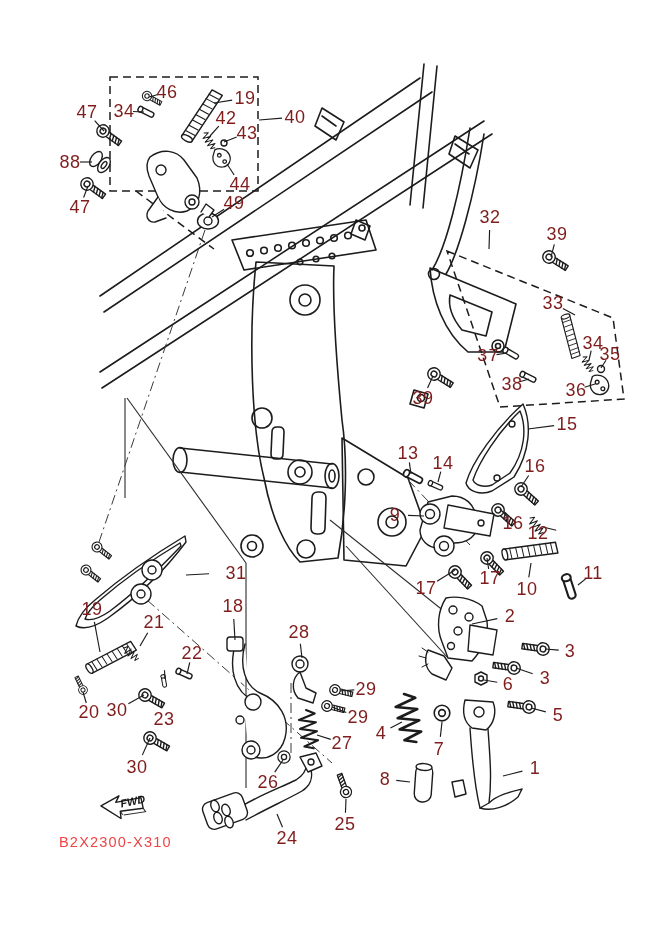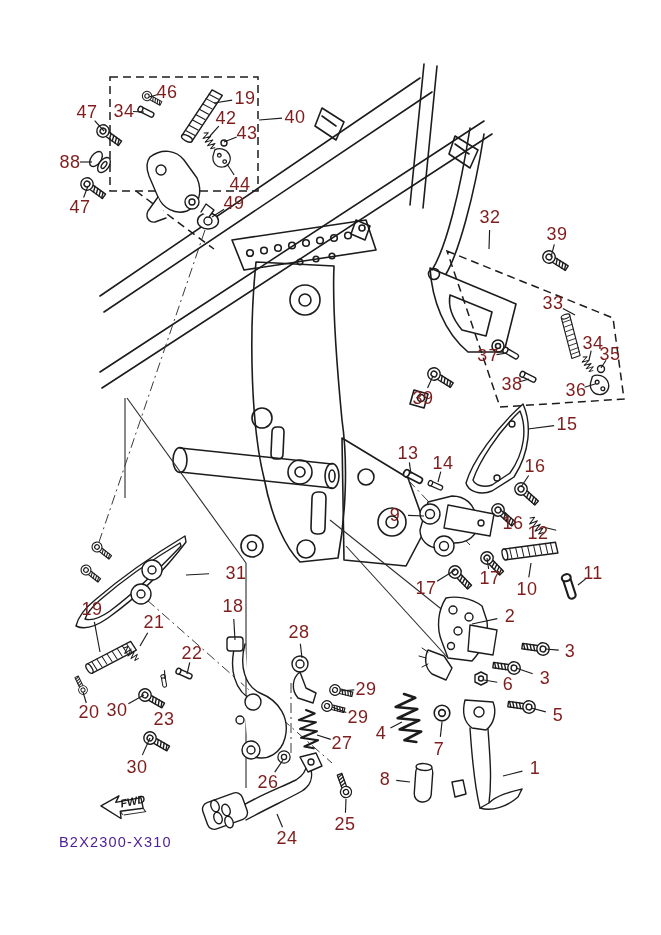--- a/index.html
+++ b/index.html
@@ -2,21 +2,21 @@
 <html><head>
 <meta charset="utf-8">
 <style>
   html,body{margin:0;padding:0;background:#e8e8e8;}
   #page{position:relative;width:661px;height:935px;background:#ffffff;overflow:hidden;
         font-family:"Liberation Sans",sans-serif;}
   #art{position:absolute;left:0;top:0;}
   .callout{position:absolute;transform:translate(-50%,-50%);font-size:18px;line-height:1;
            color:#7f1d1d;font-family:"Liberation Sans",sans-serif;letter-spacing:.5px;
            user-select:none;white-space:nowrap;}
-  #part-code{position:absolute;left:59px;top:834px;font-size:14.5px;color:#4c1d95;
+  #part-code{position:absolute;left:59px;top:834px;font-size:14.5px;color:#ef4444;
              letter-spacing:1.2px;font-family:"Liberation Sans",sans-serif;}
   svg{shape-rendering:geometricPrecision;}
   .ln{stroke:#1c1c1c;fill:none;stroke-width:1.6;stroke-linecap:round;stroke-linejoin:round;}
   .pt{stroke:#1c1c1c;fill:#ffffff;stroke-width:1.4;stroke-linecap:round;stroke-linejoin:round;}
   .th{stroke:#2a2a2a;fill:none;stroke-width:1.1;}
   .dash{stroke:#1c1c1c;fill:none;stroke-width:1.5;stroke-dasharray:8 5;}
   .ddot{stroke:#3a3a3a;fill:none;stroke-width:1;stroke-dasharray:10 4 2 4;}
   .leader{stroke:#1c1c1c;stroke-width:1.15;fill:none;}
 </style>
 </head>

